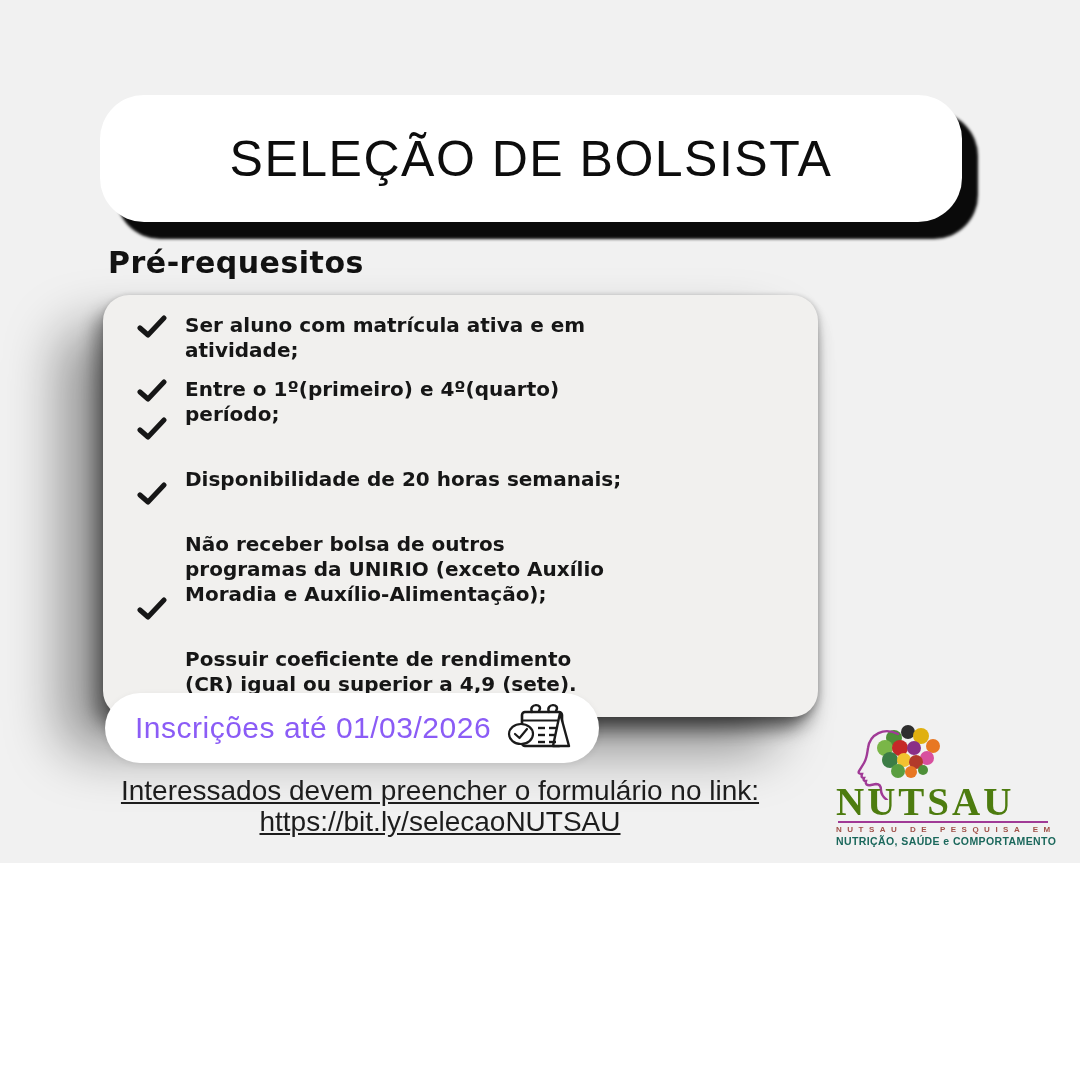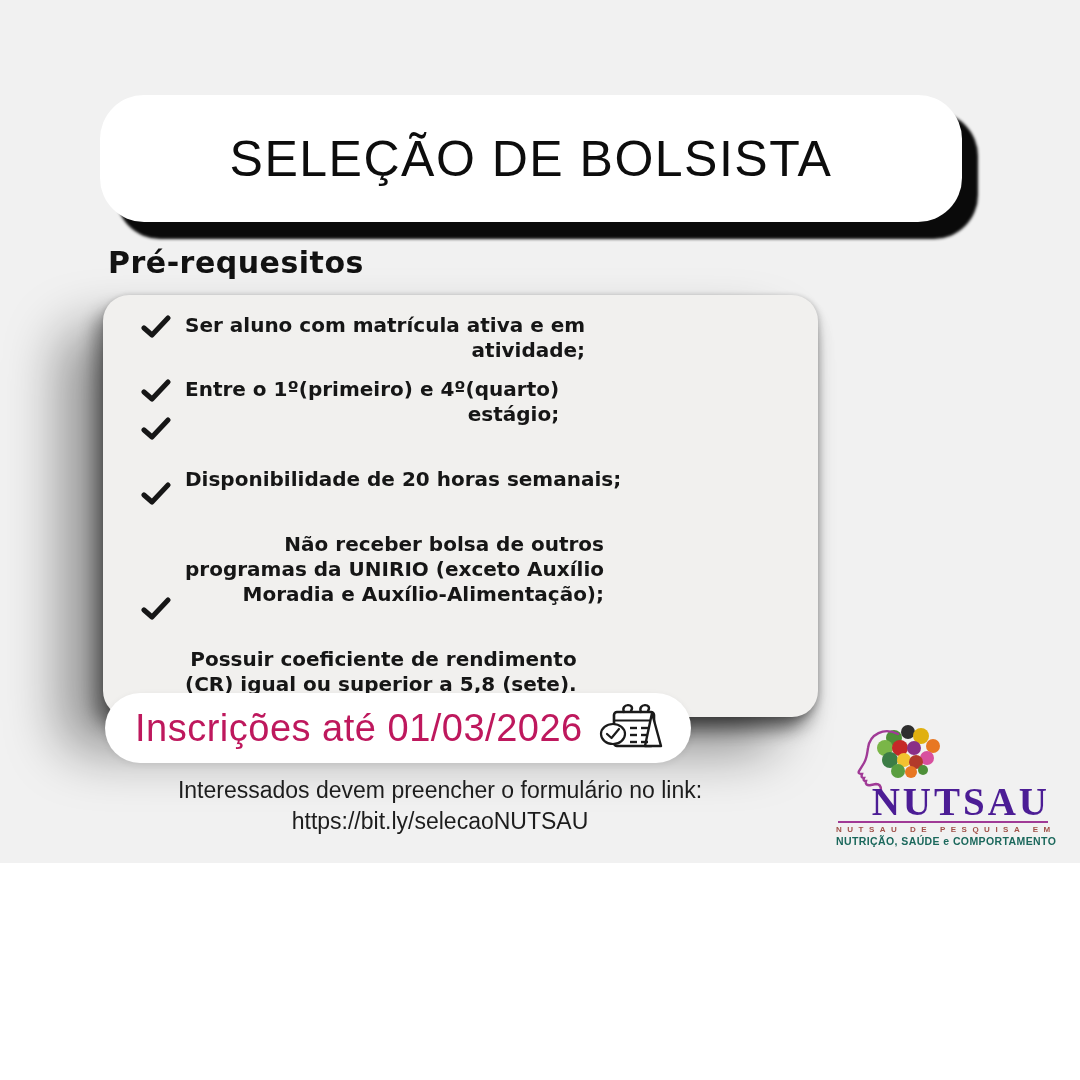--- a/index.html
+++ b/index.html
@@ -40,51 +40,51 @@
     box-shadow:
       0 -1px 4px rgba(0,0,0,0.10),
       3px 3px 6px rgba(0,0,0,0.12),
       -10px 12px 16px rgba(0,0,0,0.30),
       -42px 34px 55px rgba(0,0,0,0.40),
       0 16px 22px -8px rgba(0,0,0,0.45);
   }
   .check-item{
     display:flex;align-items:flex-start;gap:14px;
     font-family:"DejaVu Sans",sans-serif;
-    font-weight:700;font-size:20px;line-height:25px;color:#161616;text-align:right;
+    font-weight:700;font-size:20px;line-height:25px;color:#161616;
   }
   .check-item + .check-item{margin-top:14px;}
   .check-item .check-box{flex:none;width:34px;padding-top:2px;}
   .check-item .item-text{white-space:pre-line;}
   .check-item.check-above{flex-direction:column;gap:20px;margin-top:-12px;}
   .check-item.check-above .item-text{padding-left:48px;}
   
   .deadline-pill{
     position:absolute;left:105px;top:693px;height:70px;
     background:#ffffff;border-radius:35px;
     display:inline-flex;align-items:center;gap:16px;
     padding:0 26px 0 30px;
     box-shadow:0 2px 7px rgba(0,0,0,0.07);
   }
   .deadline-text{
-    font-size:38px;color:#be185d;letter-spacing:0.5px;white-space:nowrap;
+    font-size:30px;color:#8b5cf6;letter-spacing:0.5px;white-space:nowrap;
   }
   
   .footer-text{
     position:absolute;left:0;top:775px;width:880px;text-align:center;
-    font-size:23px;line-height:31px;color:#1d1d1d;
+    font-size:28px;line-height:31px;color:#1d1d1d;text-decoration:underline;
   }
   .footer-link{color:#1d1d1d;text-decoration:none;}
   
   .logo{position:absolute;left:836px;top:722px;width:214px;}
   .logo-head{display:block;margin-left:2px;}
   .logo-wordmark{
-    margin-top:-16px;text-align:right;
+    margin-top:-16px;text-align:left;
     font-family:"Liberation Serif",serif;font-weight:700;
-    font-size:39px;line-height:36px;letter-spacing:3px;color:#4c1d95;
+    font-size:39px;line-height:36px;letter-spacing:3px;color:#4d7c0f;
   }
   .logo-underline{height:2px;background:#a03a96;margin:1px 2px 2px 2px;}
   .logo-tagline1{
     text-align:center;font-size:8px;font-weight:700;
     letter-spacing:5.5px;color:#a0524a;white-space:nowrap;
   }
   .logo-tagline2{
     text-align:left;font-size:10.5px;font-weight:700;
     letter-spacing:0.4px;color:#1b685c;white-space:nowrap;margin-top:1px;
   }
@@ -112,21 +112,21 @@
 atividade;</span>
     </div>
 
     <div class="check-item">
       <span class="check-box">
         <svg width="30" height="24" viewBox="0 0 30 24">
             <polyline points="3,13 11,20 27,3" fill="none" stroke="#161616" stroke-width="5" stroke-linecap="round" stroke-linejoin="round"></polyline>
           </svg>
       </span>
       <span class="item-text">Entre o 1º(primeiro) e 4º(quarto)
-estágio;</span>
+período;</span>
     </div>
 
     <div class="check-item check-above">
       <span class="check-box">
         <svg width="30" height="24" viewBox="0 0 30 24">
             <polyline points="3,13 11,20 27,3" fill="none" stroke="#161616" stroke-width="5" stroke-linecap="round" stroke-linejoin="round"></polyline>
           </svg>
       </span>
       <span class="item-text">Disponibilidade de 20 horas semanais;</span>
     </div>
@@ -143,21 +143,21 @@
     </div>
 
 
     <div class="check-item check-above">
       <span class="check-box">
         <svg width="30" height="24" viewBox="0 0 30 24">
             <polyline points="3,13 11,20 27,3" fill="none" stroke="#161616" stroke-width="5" stroke-linecap="round" stroke-linejoin="round"></polyline>
           </svg>
       </span>
       <span class="item-text">Possuir coeficiente de rendimento
-(CR) igual ou superior a 5,8 (sete).</span>
+(CR) igual ou superior a 4,9 (sete).</span>
     </div>
 
   </div>
 
   <div class="deadline-pill">
     <span class="deadline-text">Inscrições até 01/03/2026</span>
     <span style="display:inline-flex;">
       <svg width="66" height="56" viewBox="0 0 66 56">
 
         <rect x="15" y="12" width="40" height="34" rx="3" fill="none" stroke="#1a1a1a" stroke-width="2.6"></rect>

